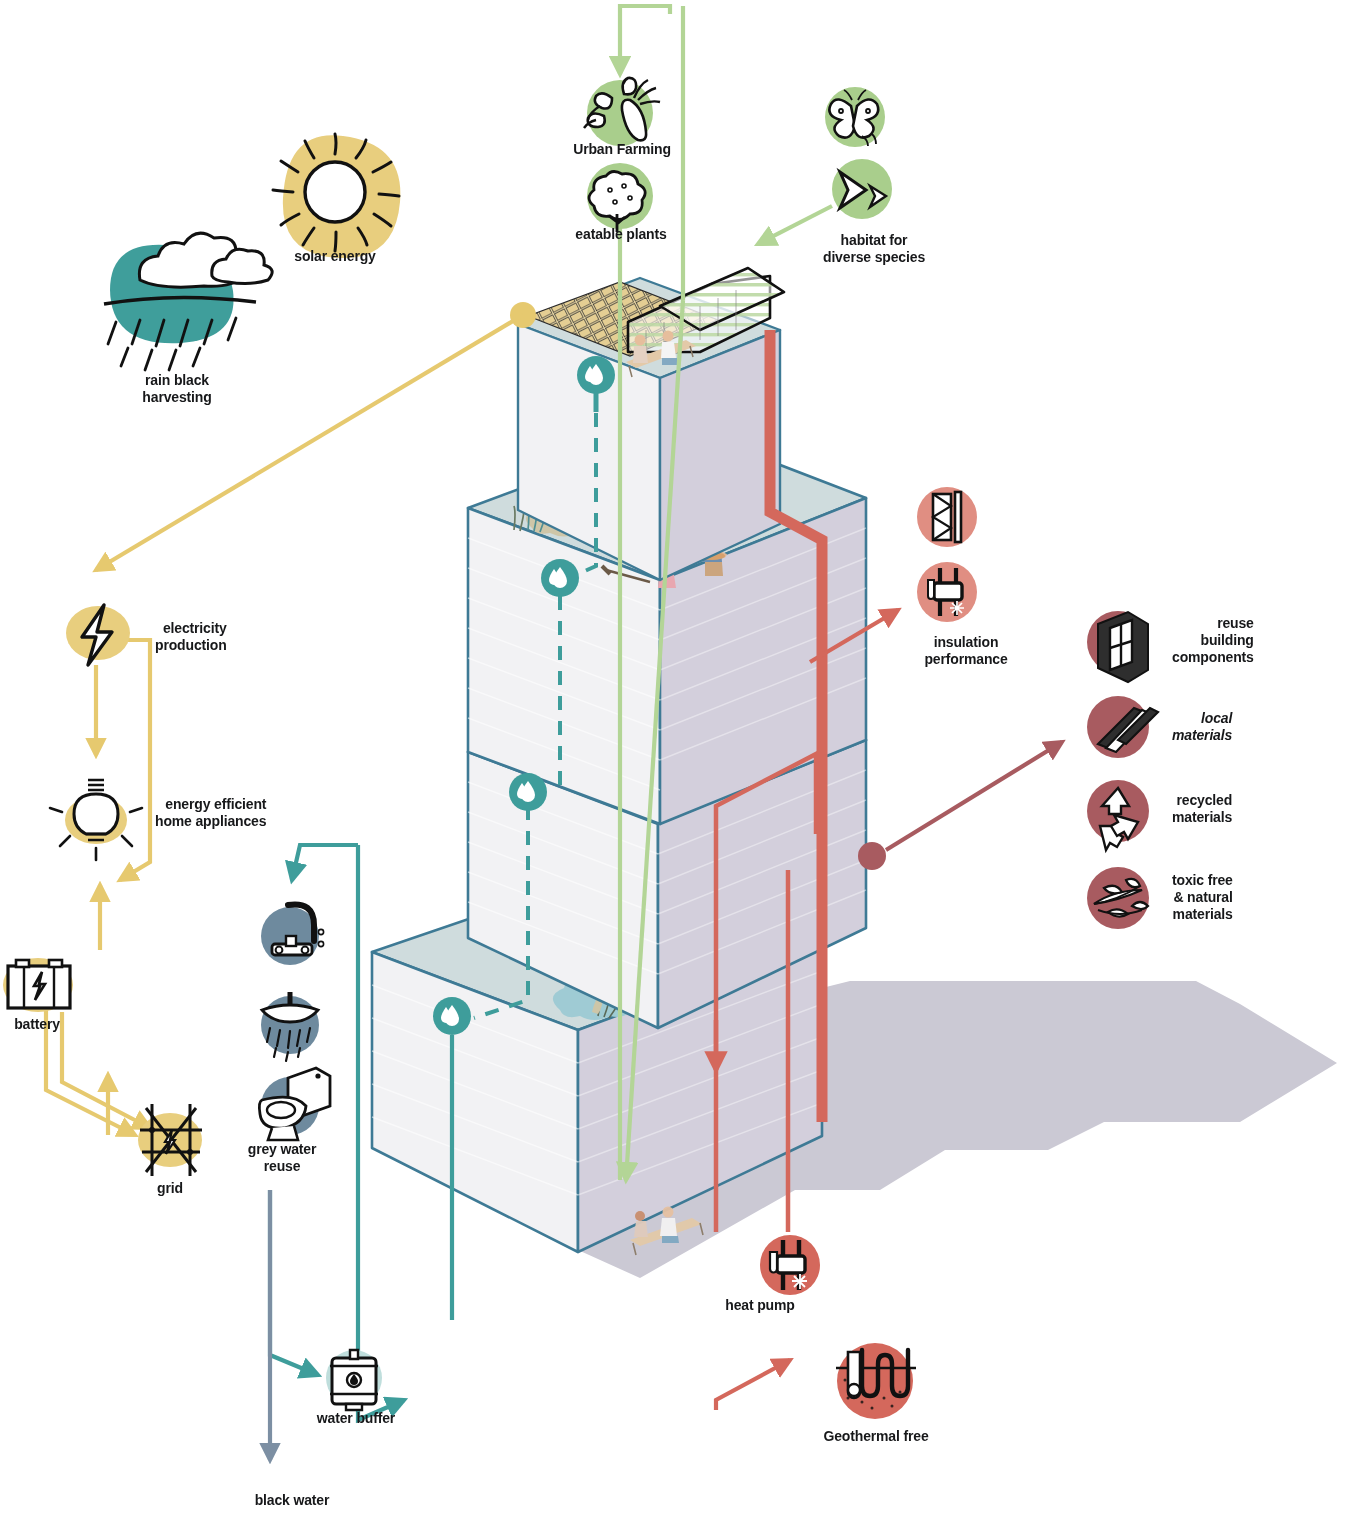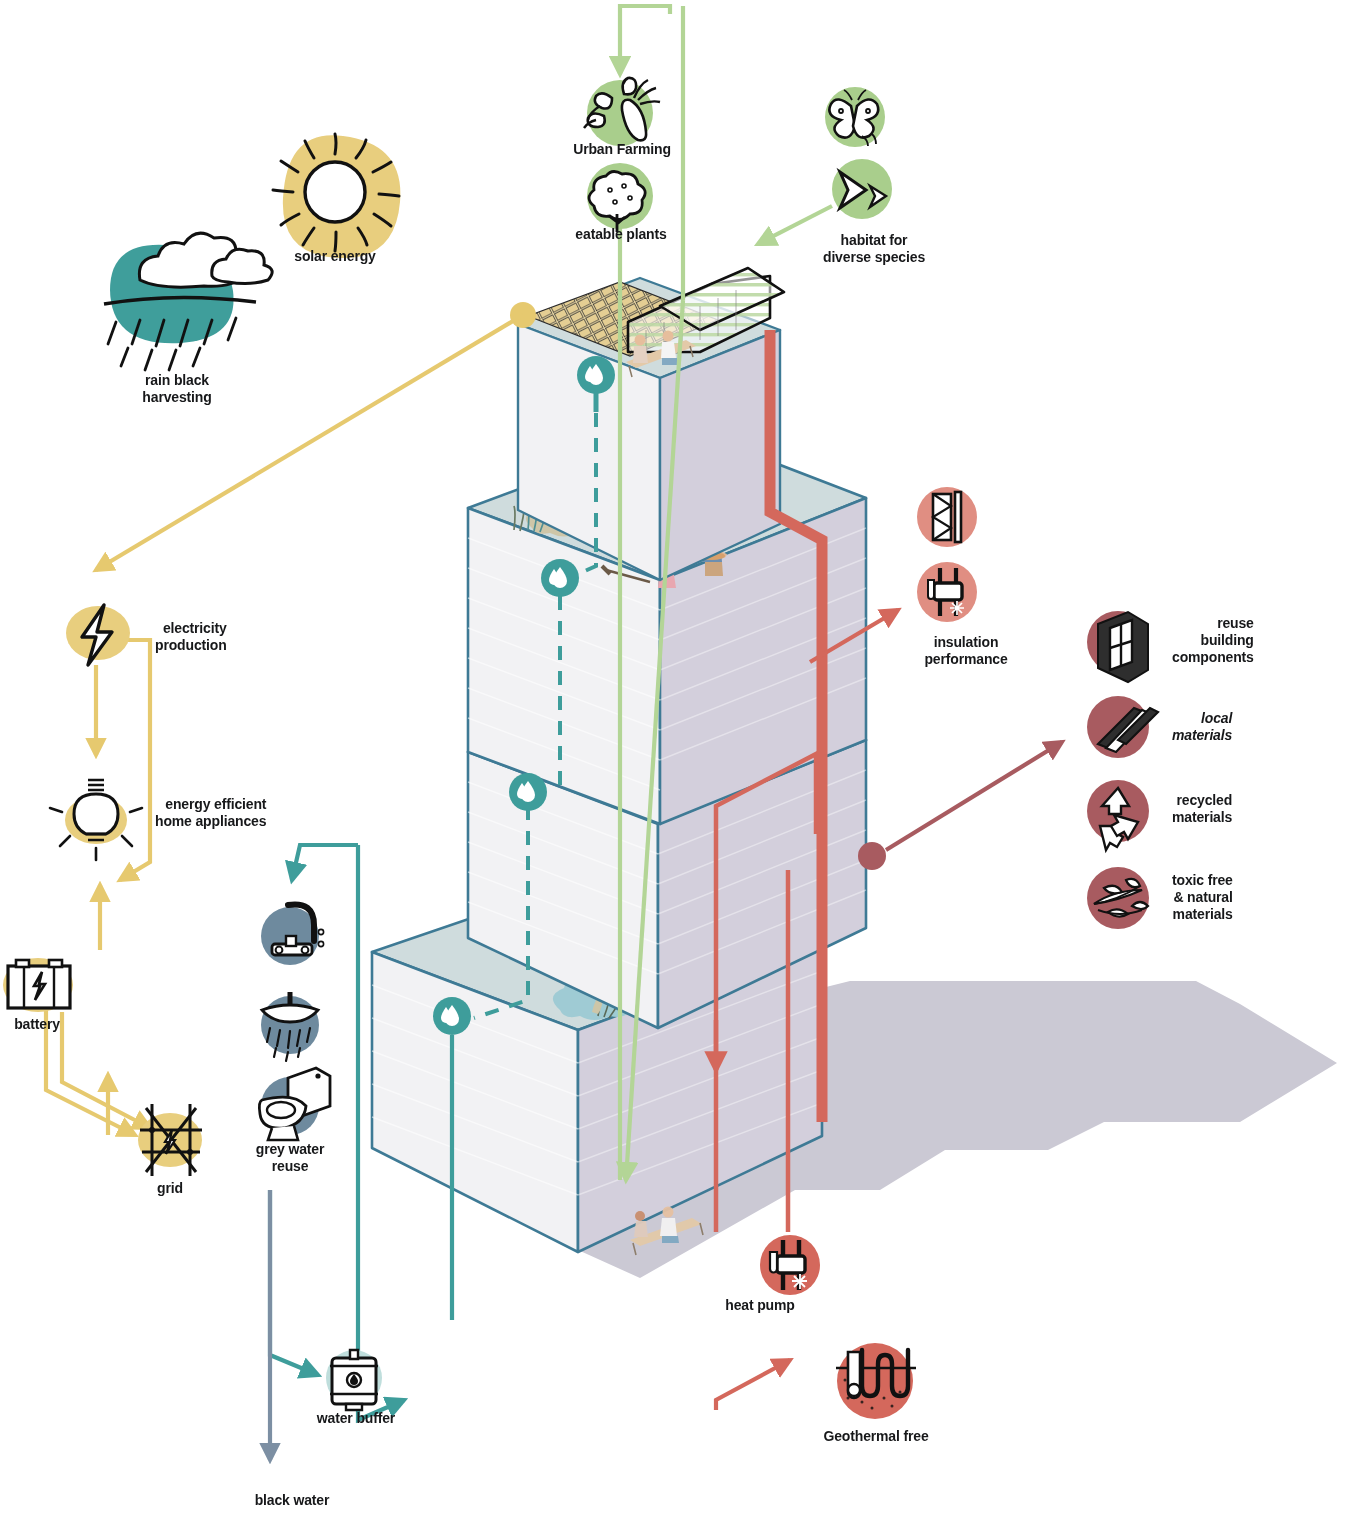--- a/index.html
+++ b/index.html
@@ -569,21 +569,21 @@
 <div class="lbl l" style="left:155px;top:620px;">electricity
 production</div>
 
 <div class="lbl l" style="left:155px;top:796px;">energy efficient
 home appliances</div>
 
 <div class="lbl c" style="left:37px;top:1016px;">battery</div>
 
 <div class="lbl c" style="left:170px;top:1180px;">grid</div>
 
-<div class="lbl c" style="left:290px;top:1141px;">grey water
+<div class="lbl c" style="left:282px;top:1141px;">grey water
 reuse</div>
 
 <div class="lbl c" style="left:356px;top:1410px;">water buffer</div>
 
 <div class="lbl c" style="left:272px;top:1492px;margin-left:20px;">black water</div>
 
 <div class="lbl c" style="left:760px;top:1297px;text-align:right;">heat pump</div>
 
 <div class="lbl c" style="left:876px;top:1428px;">Geothermal free</div>
 

